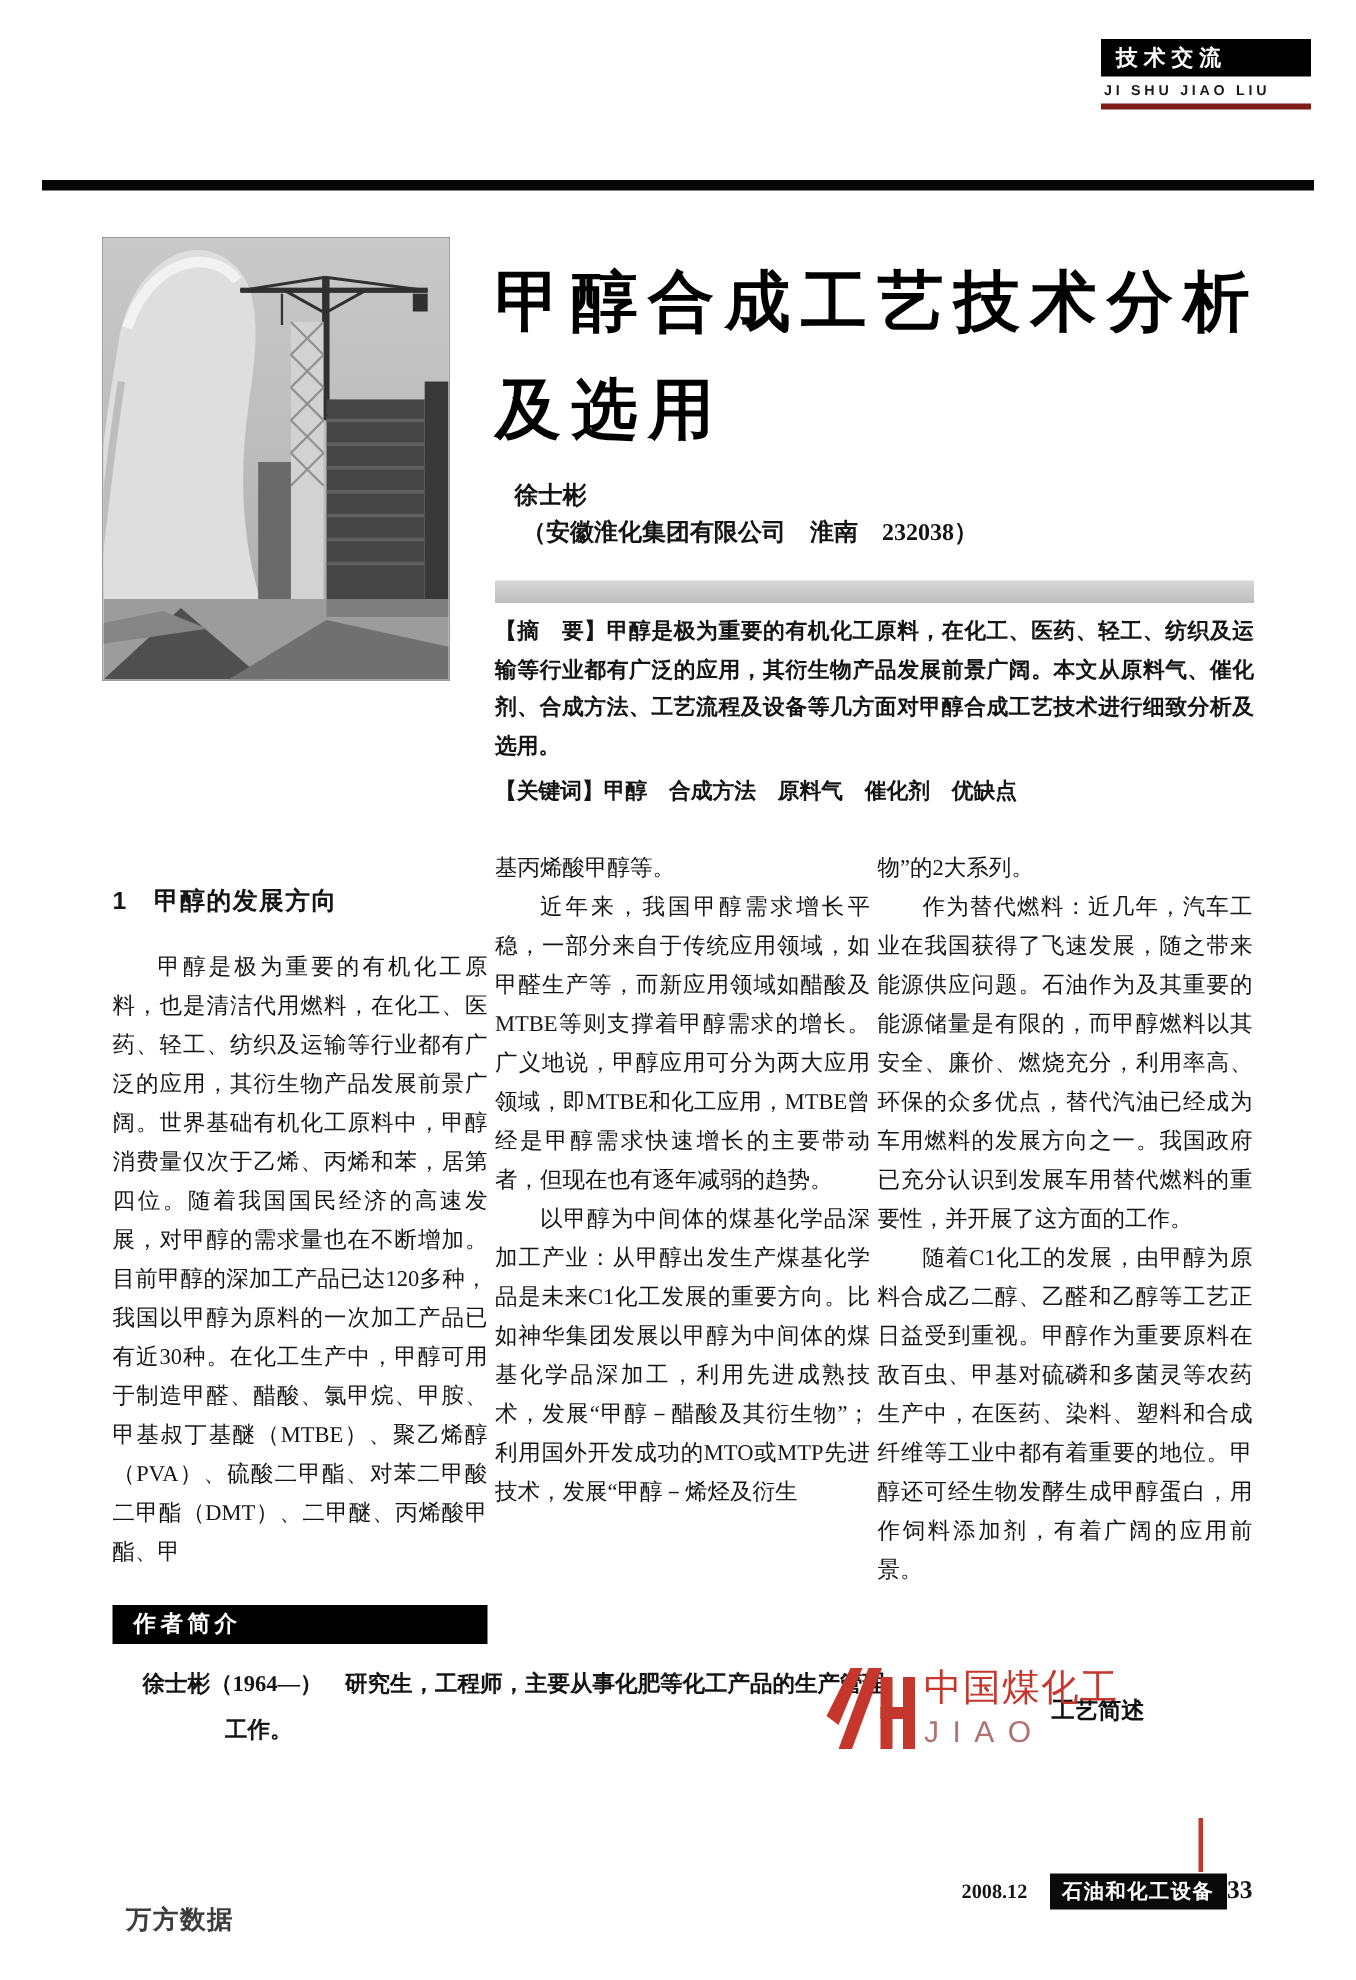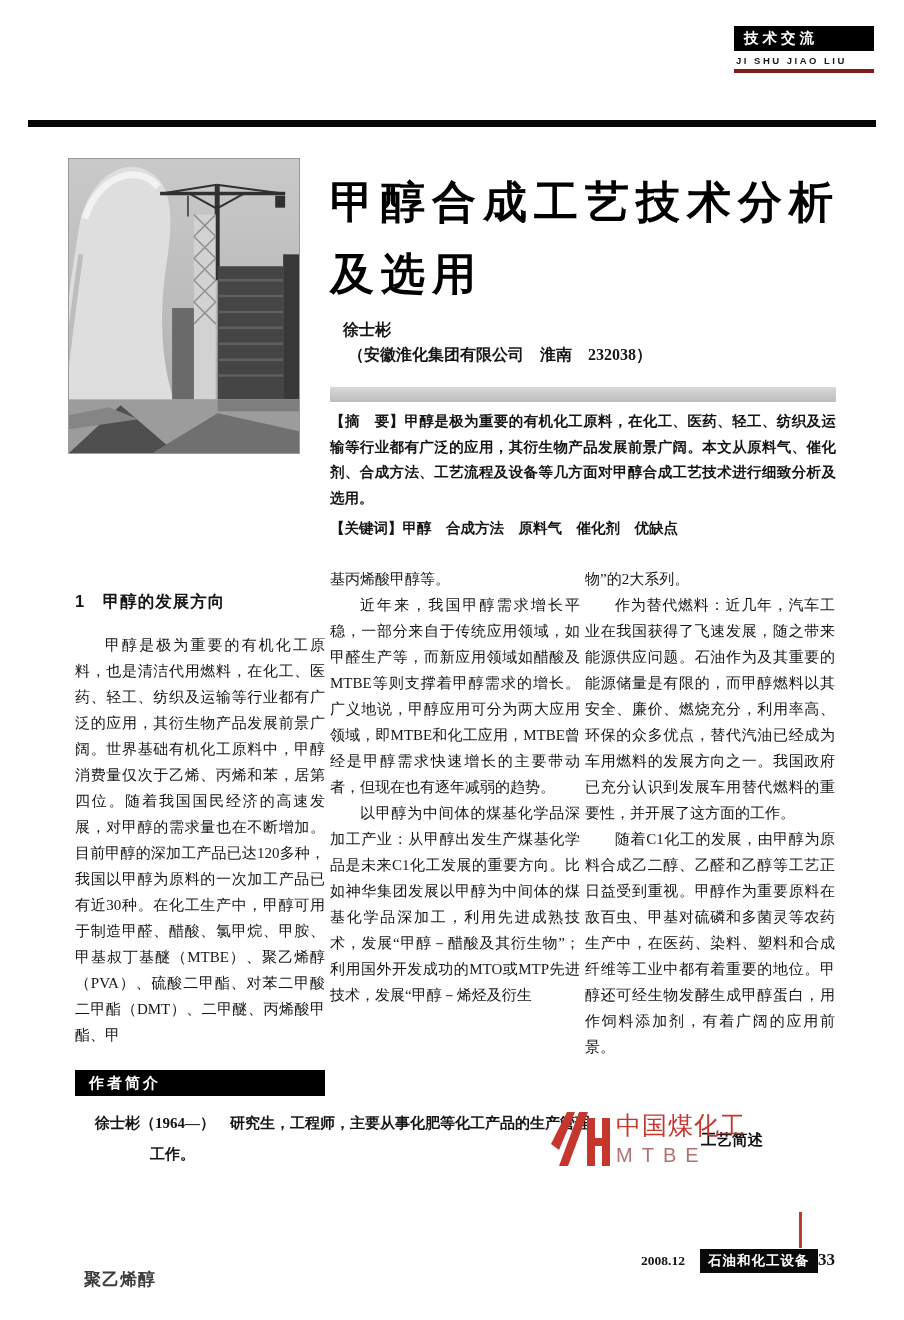--- a/index.html
+++ b/index.html
@@ -178,27 +178,27 @@
       <g fill="#c5362d">
         <polygon points="6,34 22,2 30,2 14,40"></polygon>
         <polygon points="14,56 34,2 43,2 23,56"></polygon>
         <rect x="42" y="8" width="8" height="48"></rect>
         <rect x="57" y="8" width="8" height="48"></rect>
         <rect x="42" y="28" width="23" height="8"></rect>
       </g>
     </svg>
     <div class="wm-text">
       <div class="wm-brand">中国煤化工</div>
-      <div class="wm-sub">MTBE</div>
+      <div class="wm-sub">JIAO</div>
     </div>
   </div>
 
   <div class="red-line"></div>
 
   <div class="footer">
     <span class="f-date">2008.12</span>
     <span class="f-journal">石油和化工设备</span>
     <span class="f-page">33</span>
   </div>
 
-  <div class="scan-mark">聚乙烯醇</div>
+  <div class="scan-mark">万方数据</div>
 
 </div>
 
 </body></html>

